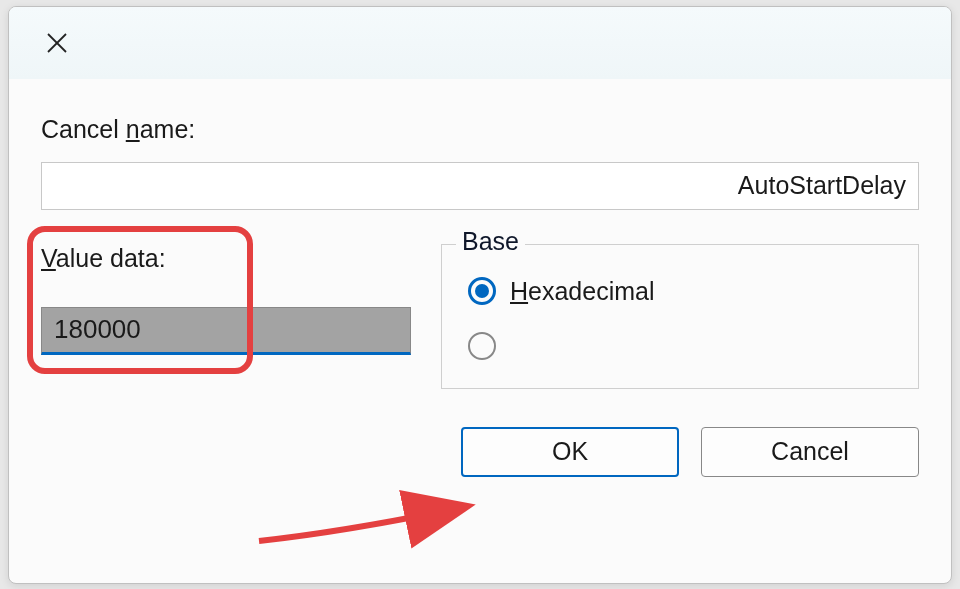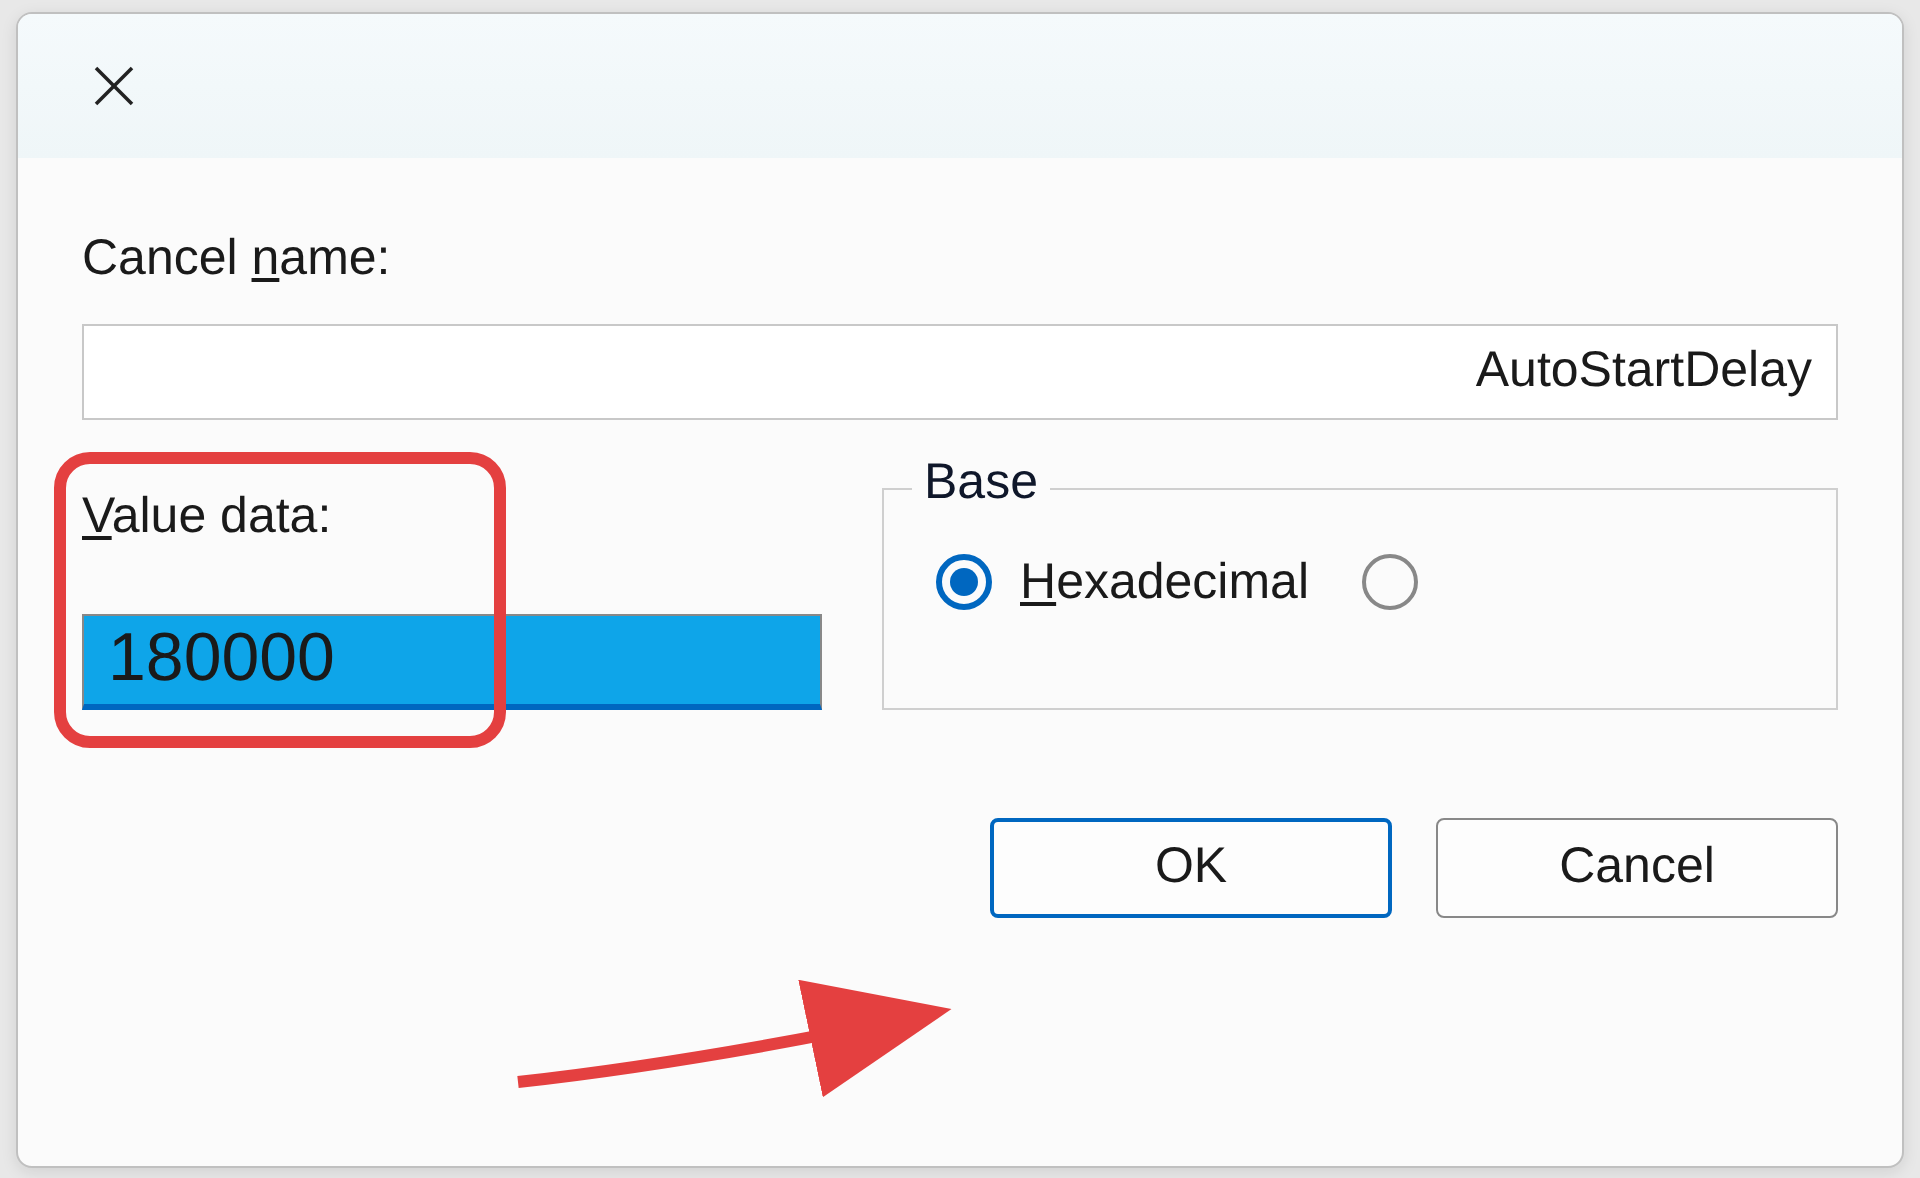--- a/index.html
+++ b/index.html
@@ -91,22 +91,22 @@
       border: 6px solid #e44040;
       border-radius: 18px;
       pointer-events: none;
       z-index: 10;
     }
     .value-data-input {
       width: 370px;
       height: 48px;
       border: 1px solid #888;
       border-bottom: 3px solid #0067c0;
-      background: #0ea5e9;
-      font-size: 34px;
+      background: #a3a3a3;
+      font-size: 26px;
       padding: 0 12px;
       color: #1a1a1a;
       font-family: inherit;
       margin-top: 16px;
     }
     .base-fieldset {
       flex: 1;
       border: 1px solid #cfcfcf;
       padding: 18px 26px 28px 26px;
       position: relative;
@@ -115,21 +115,21 @@
       font-size: 25px;
       color: #0f172a;
       position: absolute;
       top: -18px;
       left: 14px;
       background: #fbfbfb;
       padding: 0 6px;
     }
     .radio-group {
       display: flex;
-      flex-direction: row;
+      flex-direction: column;
       gap: 26px;
       margin-top: 14px;
     }
     .radio-item {
       display: flex;
       align-items: center;
       gap: 14px;
       cursor: pointer;
     }
     .radio-circle {
@@ -155,30 +155,29 @@
       font-size: 25px;
       color: #1a1a1a;
     }
     .button-row {
       display: flex;
       justify-content: flex-end;
       gap: 22px;
       margin-top: 38px;
     }
     .btn {
-      width: 201px;
+      width: 218px;
       height: 50px;
       border: 1px solid #888;
       background: #fdfdfd;
       font-size: 25px;
       color: #1a1a1a;
       cursor: pointer;
       font-family: inherit;
       border-radius: 4px;
-      margin-top: 16px;
     }
     .btn.primary {
       border: 2px solid #0067c0;
     }
     .arrow-annotation {
       position: absolute;
       top: 464px;
       left: 240px;
       width: 240px;
       height: 80px;

